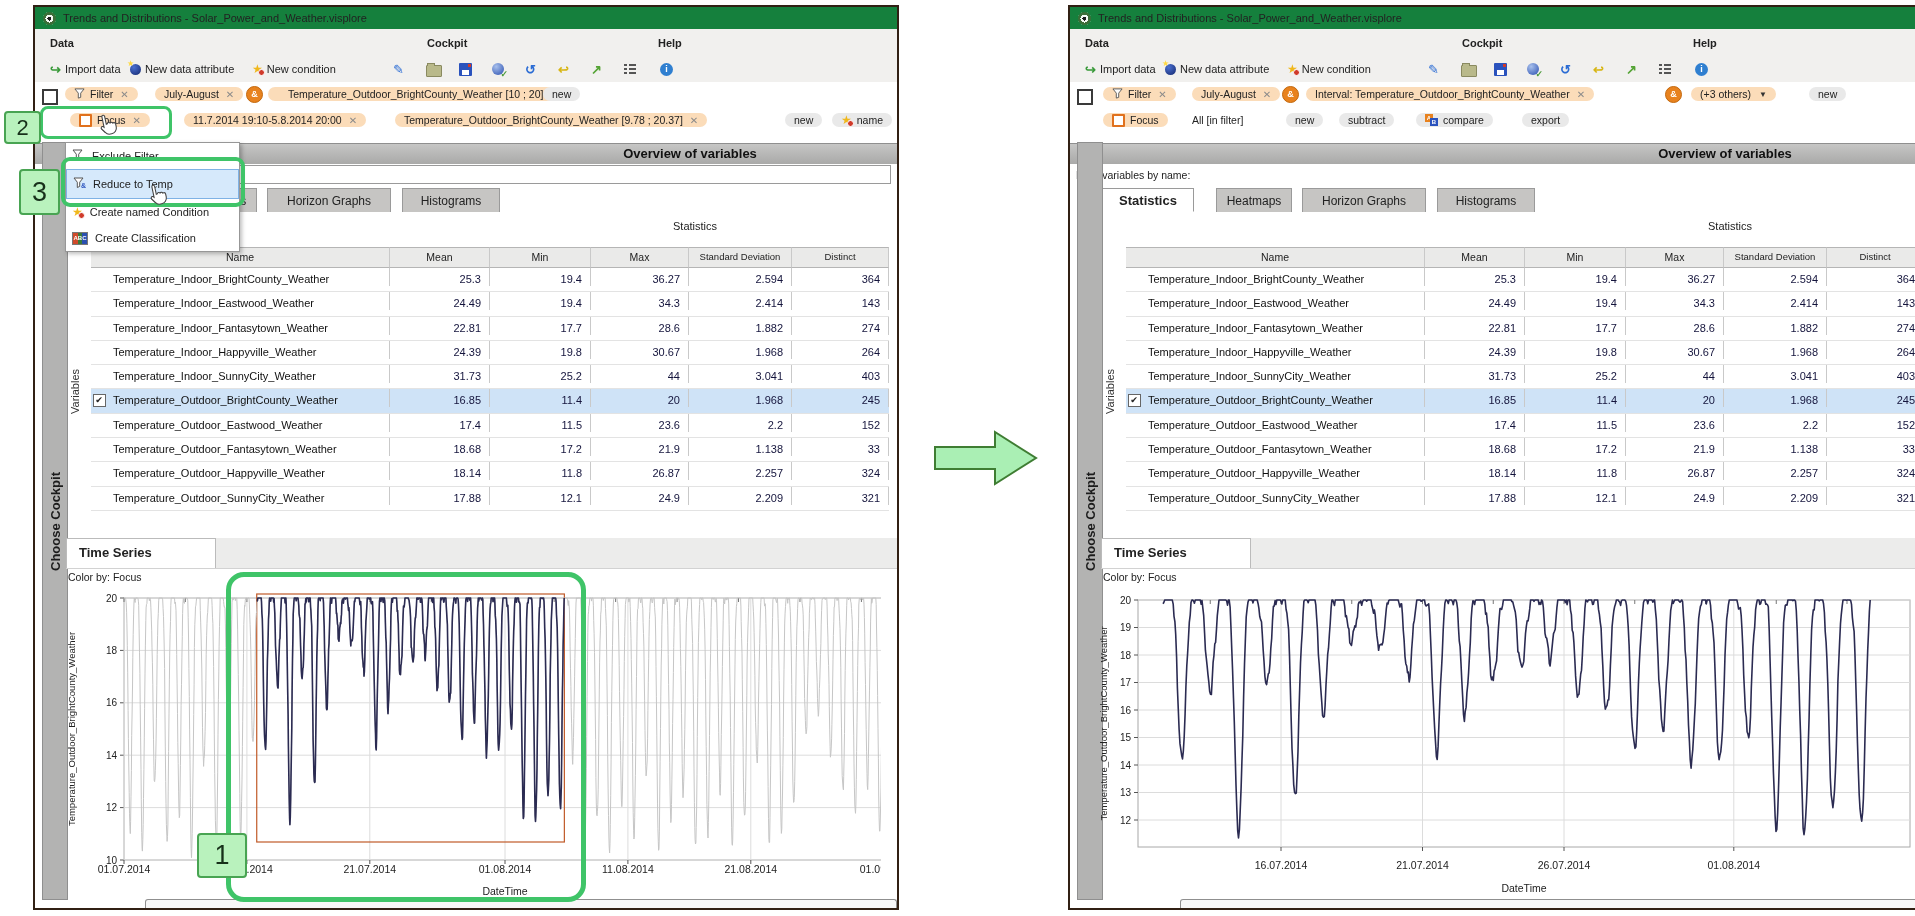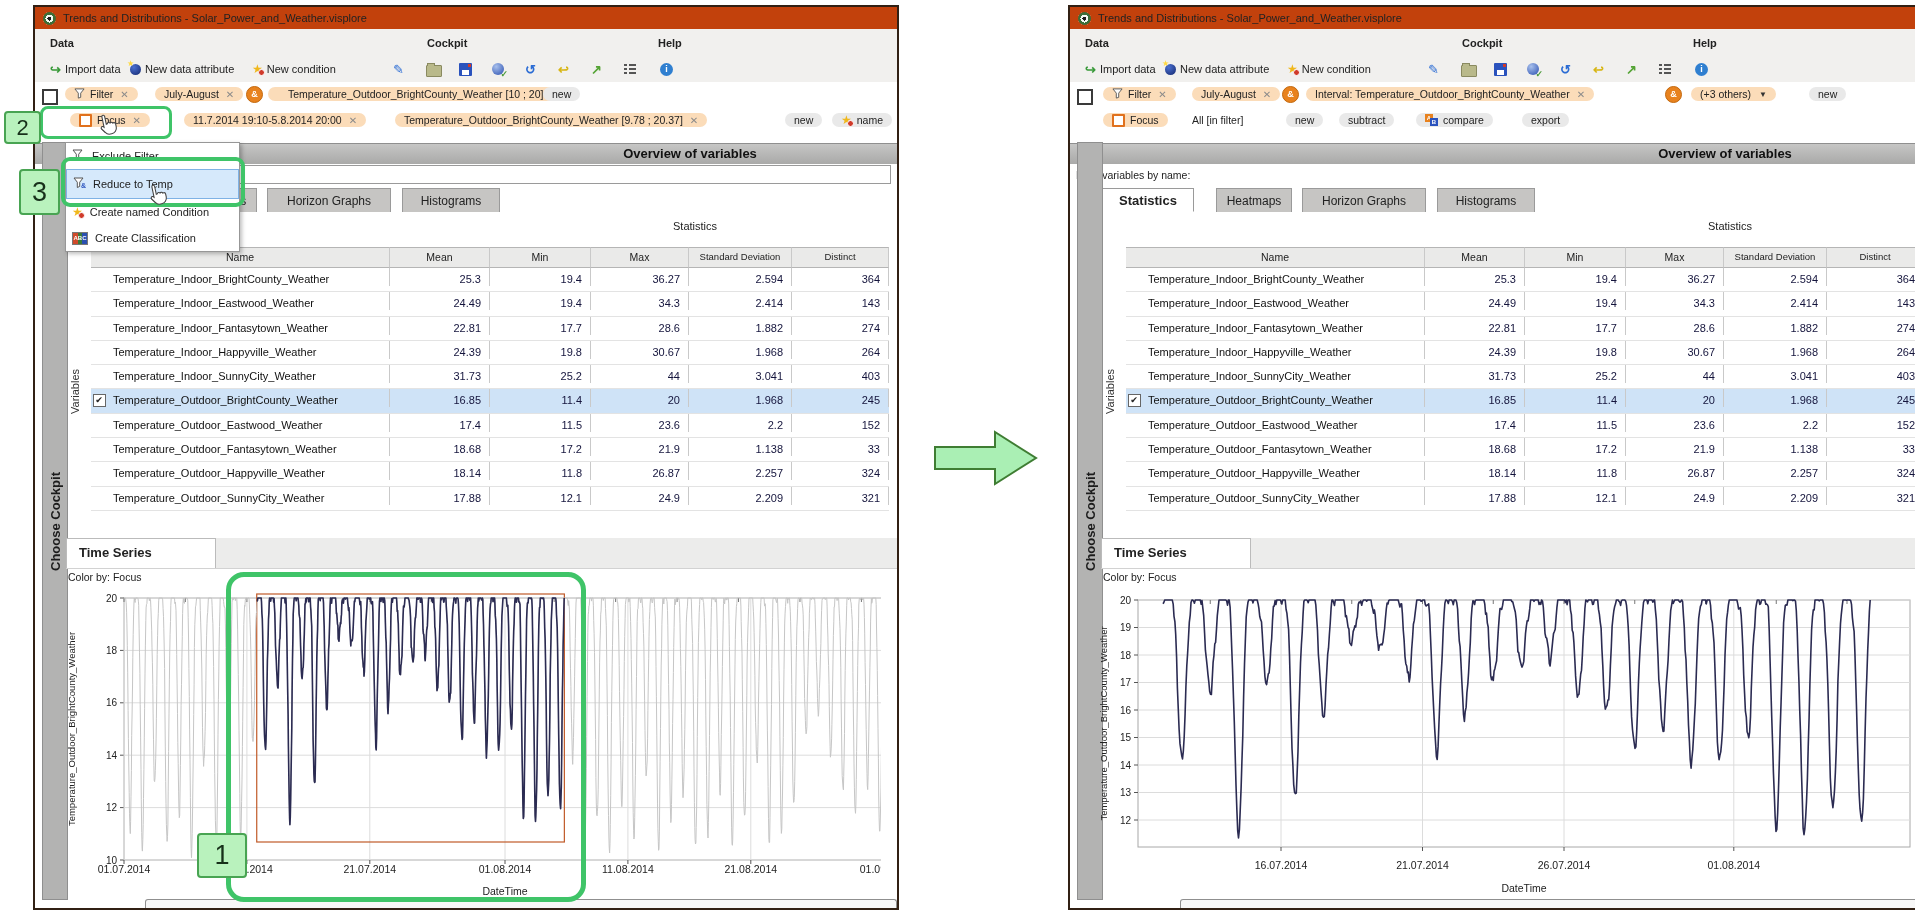--- a/index.html
+++ b/index.html
@@ -2,21 +2,21 @@
 <html><head>
 <meta charset="utf-8">
 <style>
   html,body{margin:0;padding:0;background:#fff;}
   body{position:relative;width:1915px;height:916px;overflow:hidden;
        font-family:"Liberation Sans",sans-serif;color:#222;}
   .window{position:absolute;top:5px;height:905px;background:#fff;
           border:2px solid #312014;box-sizing:border-box;overflow:hidden;}
   #win-left{left:33px;width:866px;}
   #win-right{left:1068px;width:850px;border-right:none;}
-  .titlebar{position:absolute;left:0;top:0;right:0;height:22px;background:#c2410c;
+  .titlebar{position:absolute;left:0;top:0;right:0;height:22px;background:#15803d;
             border-bottom:1px solid #d7d7d7;display:flex;align-items:center;gap:7px;padding-left:8px;
             font-size:11px;color:#222;}
   .logo{width:13px;height:13px;border-radius:50%;
         background:radial-gradient(circle at 50% 50%, #1c1c1c 0 2px, #f2f8f2 2px 4px, #3c6e38 4px 6.5px, #fff 6.5px);}
   .toolbar{position:absolute;left:0;top:22px;right:0;height:53px;background:#f1f0ee;
            border-bottom:1px solid #cfcfcf;font-size:11px;}
   .grouplabel{position:absolute;top:8px;font-weight:bold;font-size:11px;}
   .tbtn{position:absolute;top:31px;height:18px;display:flex;align-items:center;gap:4px;font-size:11px;cursor:default;}
   .filterarea{position:absolute;left:0;top:75px;right:0;height:61px;background:#fff;}
   .chip{position:absolute;height:14px;border-radius:10px;background:#fbdcb9;color:#222;

